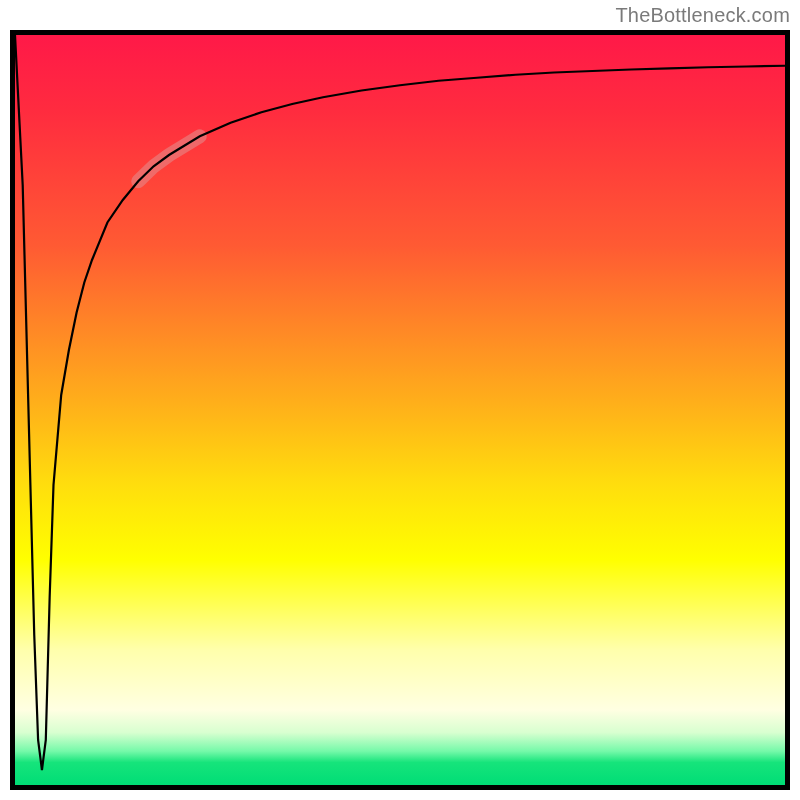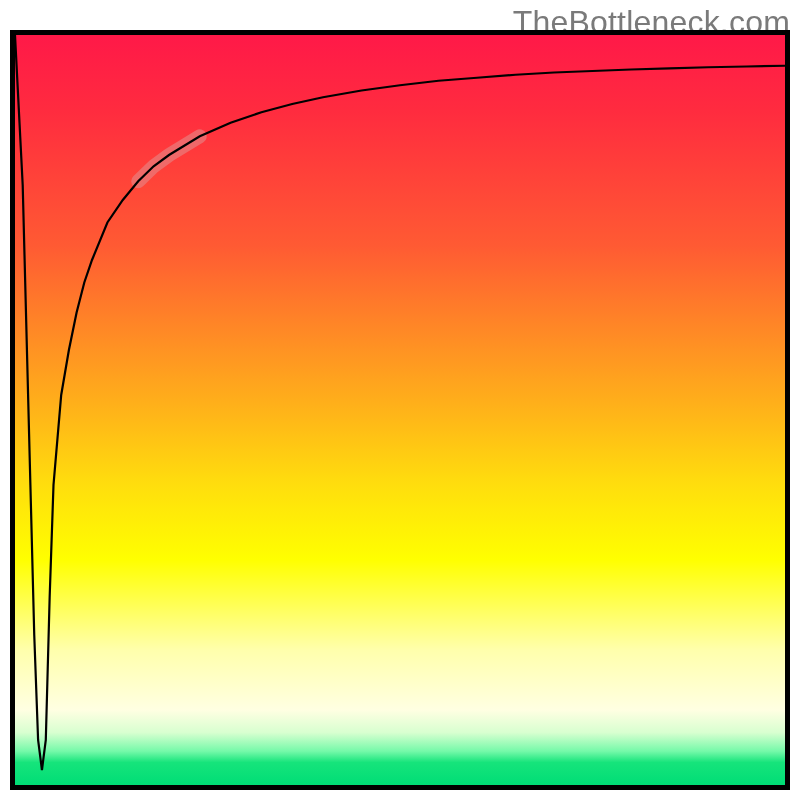--- a/index.html
+++ b/index.html
@@ -14,21 +14,21 @@
   .stage {
     position: relative;
     width: 800px;
     height: 800px;
   }
   .watermark {
     position: absolute;
     top: 4px;
     right: 10px;
     color: #7a7a7a;
-    font-size: 32px;
+    font-size: 20px;
     letter-spacing: 0.2px;
     font-weight: 500;
   }
   .plot-frame {
     position: absolute;
     left: 10px;
     top: 30px;
     width: 780px;
     height: 760px;
     box-sizing: border-box;

